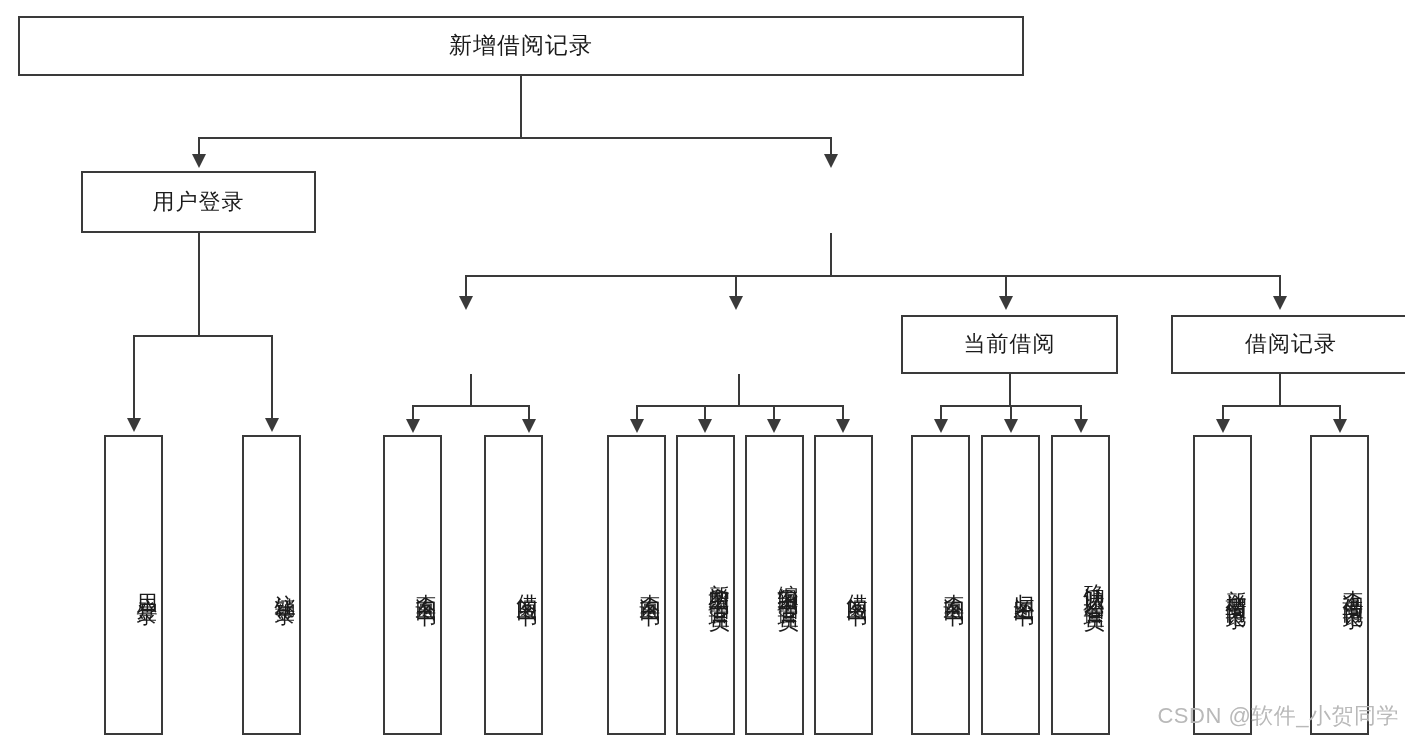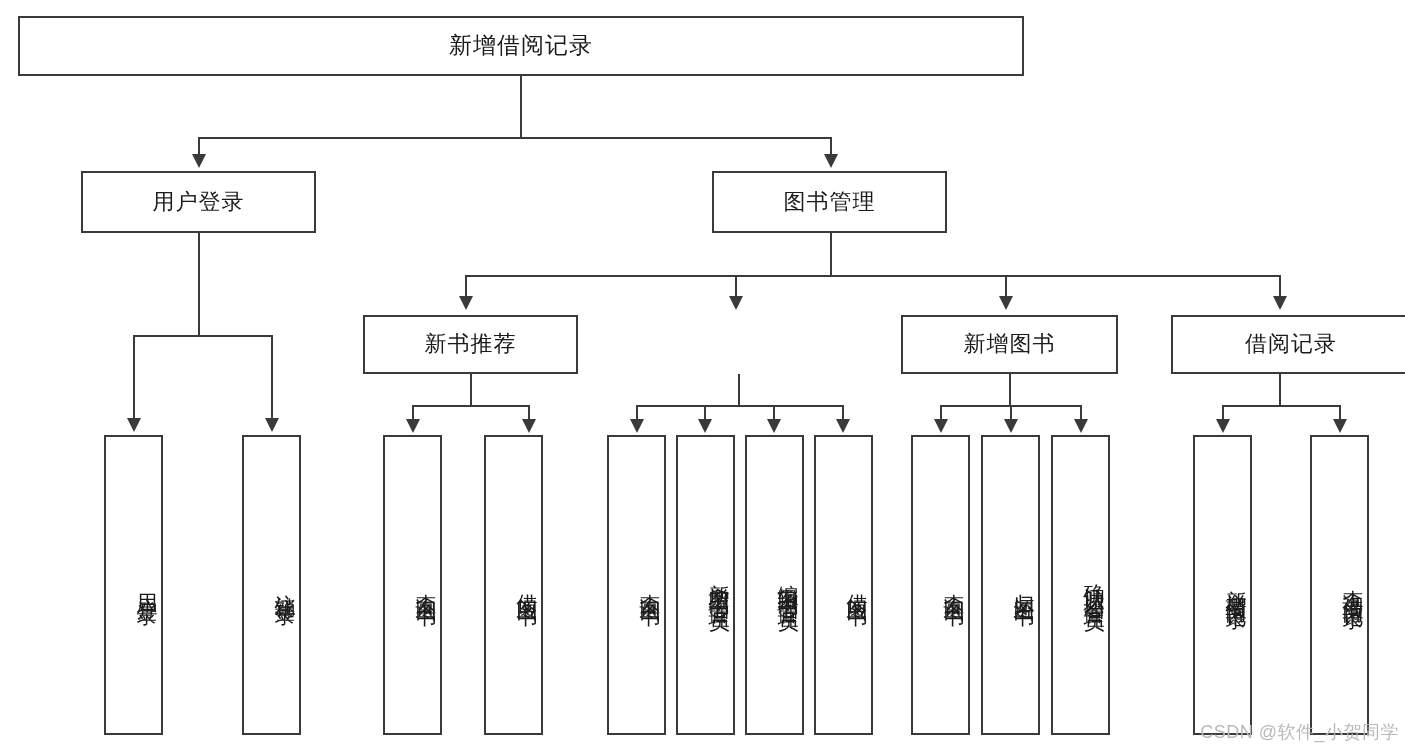--- a/index.html
+++ b/index.html
@@ -64,22 +64,22 @@
     width: 0;
     height: 0;
     border-left: 7px solid transparent;
     border-right: 7px solid transparent;
     border-top: 14px solid #3a3a3a;
   }
   
   #watermark {
     position: absolute;
     right: 6px;
-    bottom: 3px;
-    font-size: 18px;
+    bottom: 16px;
+    font-size: 22px;
     color: #b9b9b9;
     white-space: nowrap;
     letter-spacing: 0.5px;
   }
 </style>
 </head>
 <body>
 
 <div id="canvas">
 
@@ -91,48 +91,42 @@
 
   <div class="line h" style="left:198px; top:137px; width:634px;"></div>
 
   <div class="line v" style="left:198px; top:137px; height:19px;"></div>
   <div class="arrow" style="left:192px; top:154px;"></div>
   <div class="line v" style="left:830px; top:137px; height:19px;"></div>
   <div class="arrow" style="left:824px; top:154px;"></div>
 
   <div class="node horiz" style="left:81px; top:171px; width:235px; height:62px;">
     <span>用户登录</span>
-  </div>
-  <div class="node horiz" style="left:712px; top:171px; width:235px; height:62px;">
-    <span>图书管理</span>
   </div>
 
   <div class="line v" style="left:198px; top:233px; height:103px;"></div>
   <div class="line h" style="left:133px; top:335px; width:138px;"></div>
   <div class="line v" style="left:133px; top:335px; height:85px;"></div>
   <div class="arrow" style="left:127px; top:418px;"></div>
   <div class="line v" style="left:271px; top:335px; height:85px;"></div>
   <div class="arrow" style="left:265px; top:418px;"></div>
 
   <div class="line v" style="left:830px; top:233px; height:43px;"></div>
   <div class="line h" style="left:465px; top:275px; width:815px;"></div>
   <div class="line v" style="left:465px; top:275px; height:22px;"></div>
   <div class="arrow" style="left:459px; top:296px;"></div>
   <div class="line v" style="left:735px; top:275px; height:22px;"></div>
   <div class="arrow" style="left:729px; top:296px;"></div>
   <div class="line v" style="left:1005px; top:275px; height:22px;"></div>
   <div class="arrow" style="left:999px; top:296px;"></div>
   <div class="line v" style="left:1279px; top:275px; height:22px;"></div>
   <div class="arrow" style="left:1273px; top:296px;"></div>
 
-  <div class="node horiz" style="left:363px; top:315px; width:215px; height:59px;">
-    <span>新书推荐</span>
-  </div>
   <div class="node horiz" style="left:901px; top:315px; width:217px; height:59px;">
-    <span>新增图书</span>
+    <span>当前借阅</span>
   </div>
   <div class="node horiz" style="left:1171px; top:315px; width:240px; height:59px;">
     <span>借阅记录</span>
   </div>
 
   <div class="line v" style="left:470px; top:374px; height:32px;"></div>
   <div class="line h" style="left:412px; top:405px; width:116px;"></div>
   <div class="line v" style="left:412px; top:405px; height:16px;"></div>
   <div class="arrow" style="left:406px; top:419px;"></div>
   <div class="line v" style="left:528px; top:405px; height:16px;"></div>

